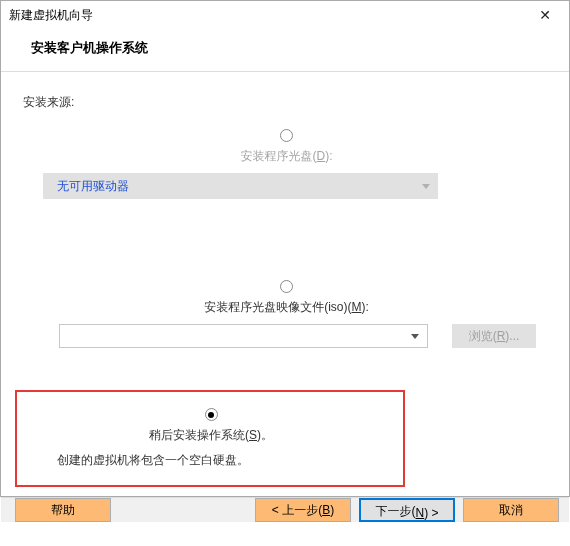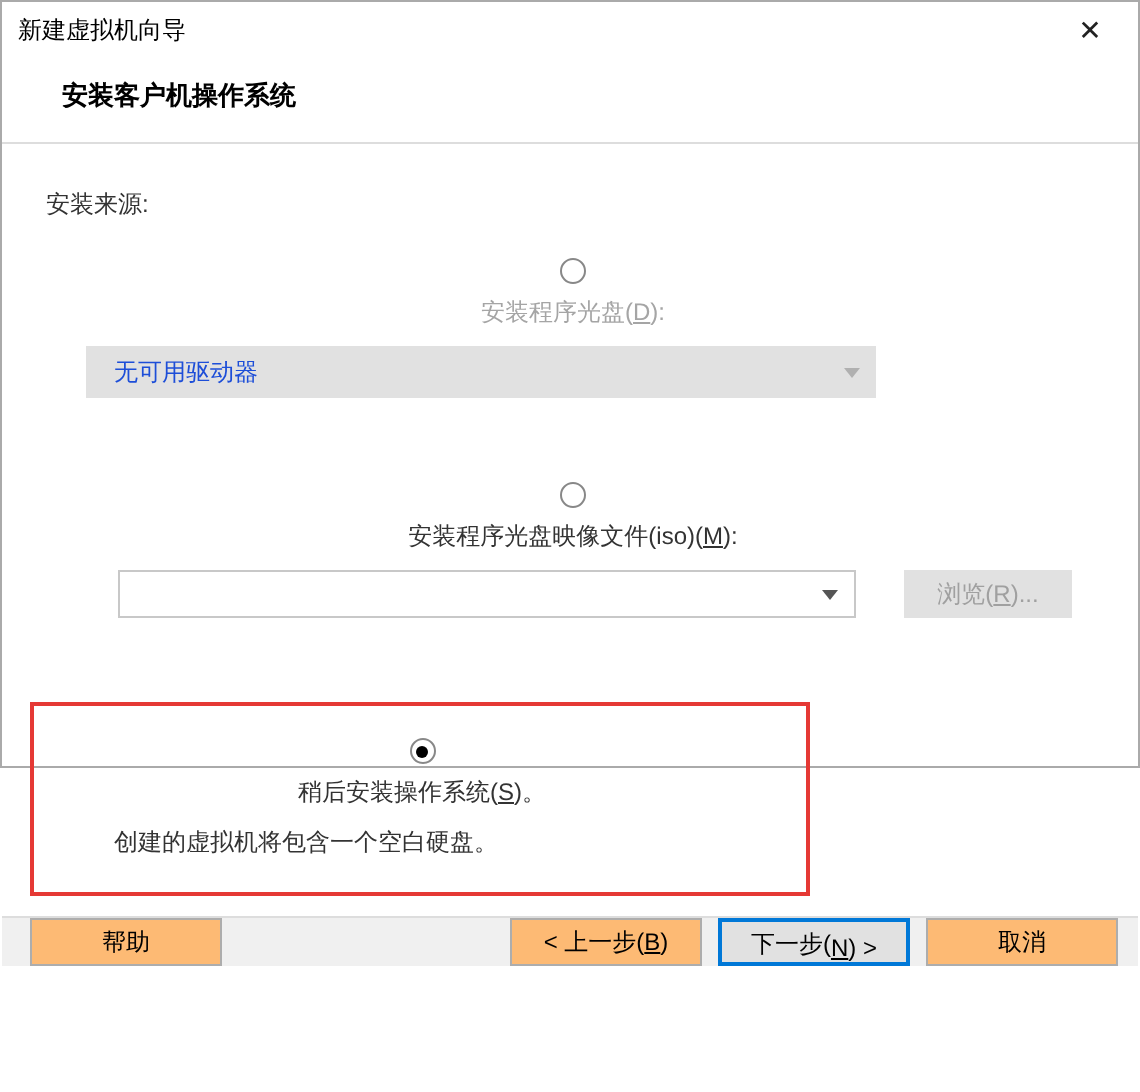--- a/index.html
+++ b/index.html
@@ -6,21 +6,21 @@
   body {
     font-family: "Microsoft YaHei", "Segoe UI", sans-serif;
     font-size: 12px;
     background: #fff;
     width: 570px;
     height: 546px;
     overflow: hidden;
   }
   .window {
     width: 570px;
-    height: 384px;
+    height: 497px;
     border: 1px solid #aaa;
     background: #fff;
     display: flex;
     flex-direction: column;
   }
   .titlebar {
     height: 30px;
     display: flex;
     align-items: center;
     padding: 0 2px 0 8px;
@@ -218,21 +218,21 @@
         <span class="radio-label disabled">
           <span>安装程序光盘(</span><span class="underline">D</span><span>):</span>
         </span>
       </div>
       <div class="dropdown">
         <span class="dropdown-text">无可用驱动器</span>
         <span class="dropdown-arrow"></span>
       </div>
     </div>
 
-    <div class="option-block" style="margin-top:42px;">
+    <div class="option-block" style="margin-top:81px;">
       <div class="radio-row">
         <span class="radio"></span>
         <span class="radio-label">
           <span>安装程序光盘映像文件(iso)(</span><span class="underline">M</span><span>):</span>
         </span>
       </div>
       <div class="iso-row">
         <div class="iso-input">
           <span class="iso-arrow"></span>
         </div>

